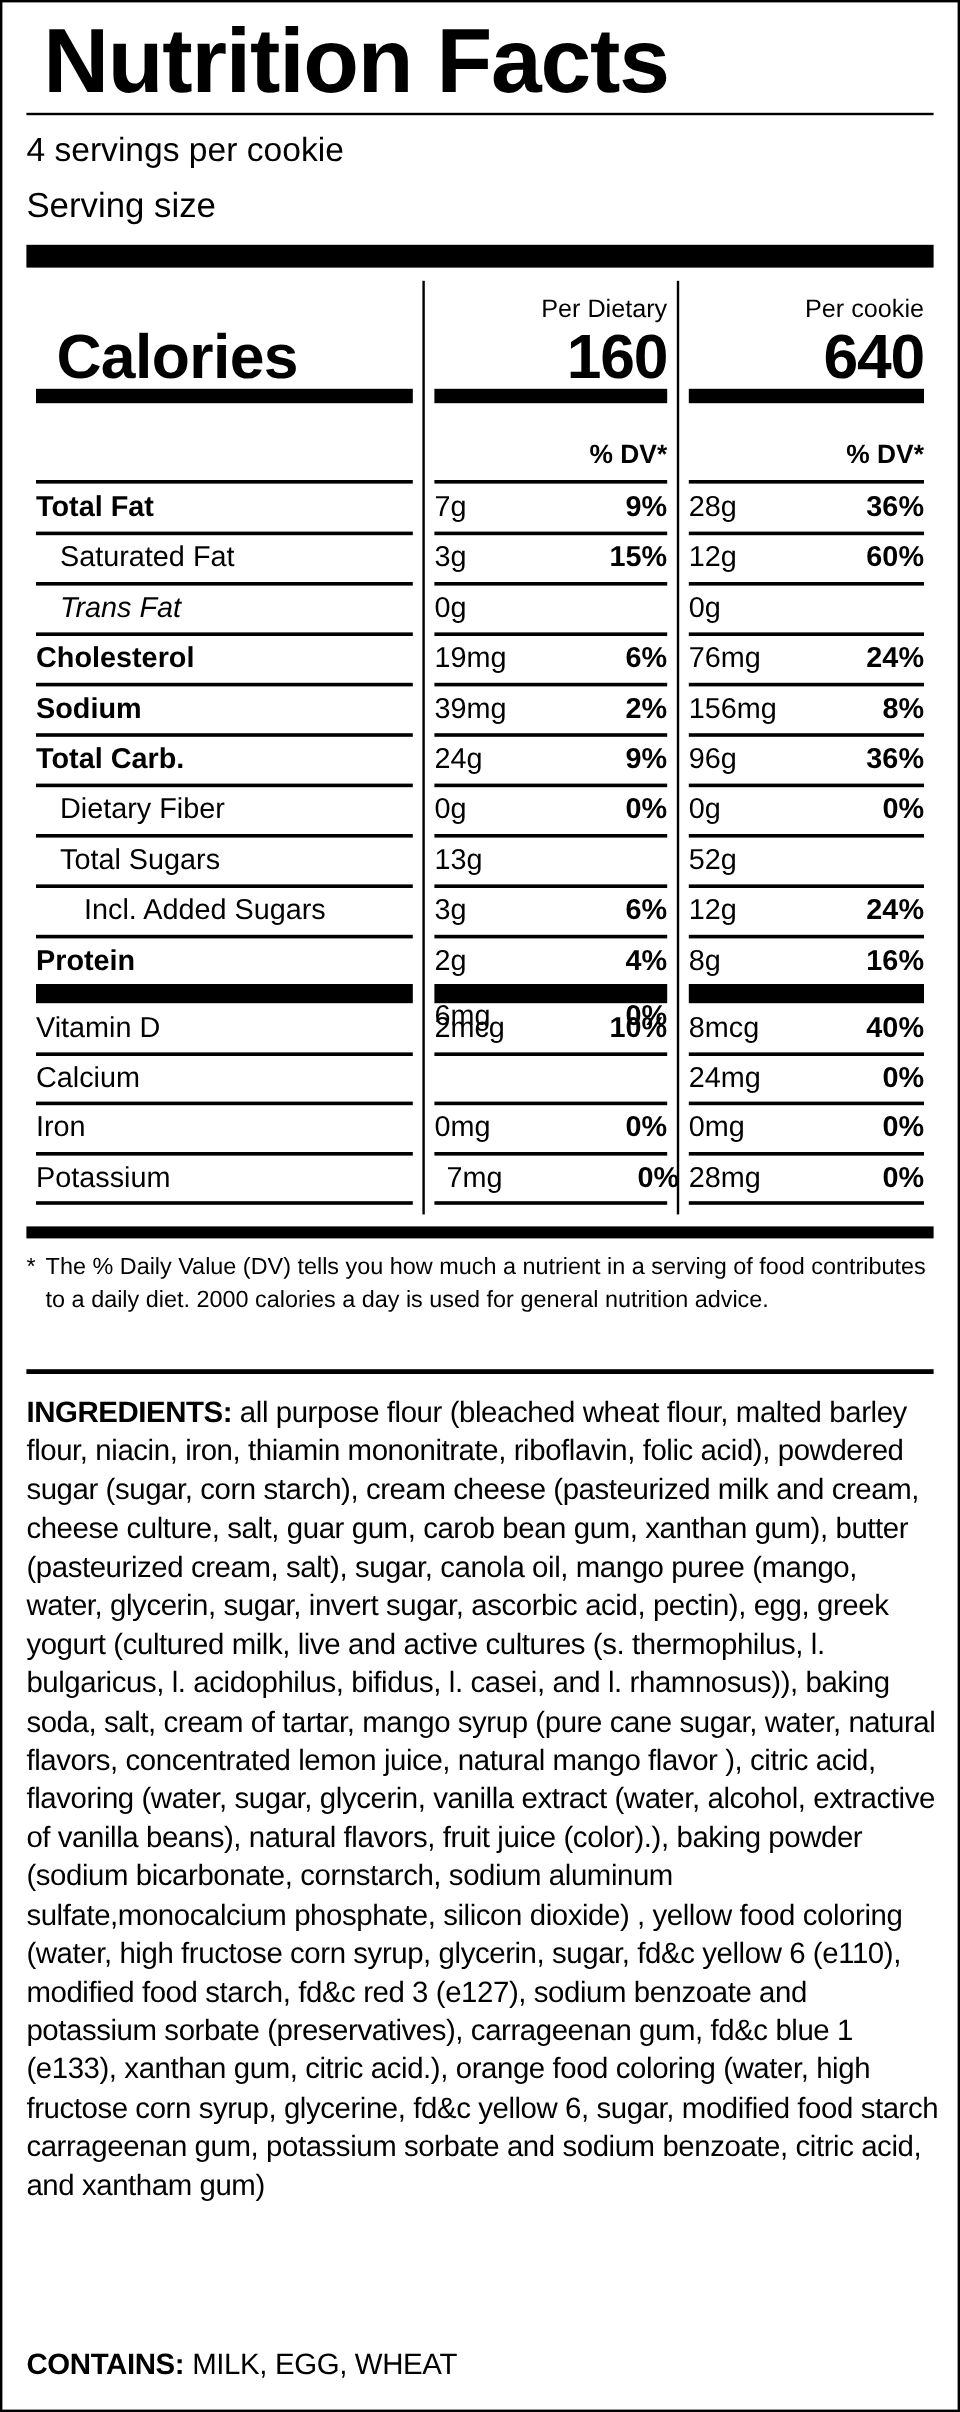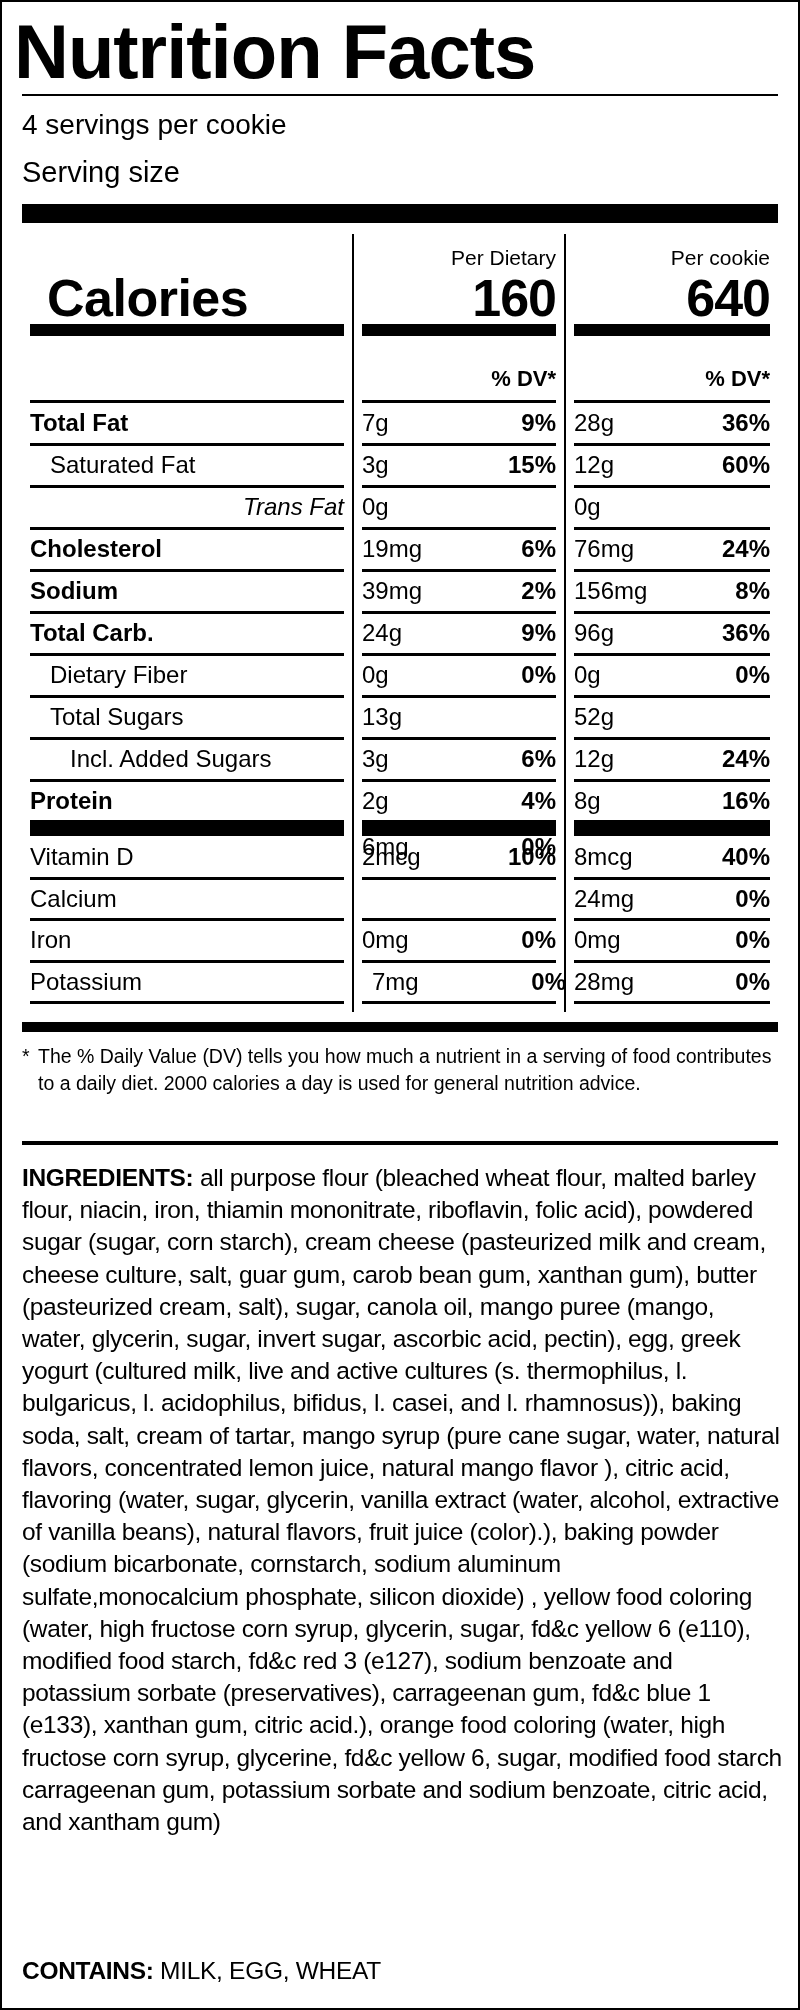--- a/index.html
+++ b/index.html
@@ -1,20 +1,20 @@
 <!DOCTYPE html>
 <html><head>
 <meta charset="utf-8">
 <style>
   html, body { margin: 0; padding: 0; background: #ffffff; }
   body { width: 800px; height: 2010px; position: relative; overflow: hidden;
          font-family: "Liberation Sans", "DejaVu Sans", sans-serif; color: #000; }
   .frame { position: absolute; left: 0; top: 0; width: 796px; height: 2006px; border: 2px solid #000; }
   .abs { position: absolute; }
-  .title { left: 14px; top: 10px; font-size: 76px; font-weight: bold; letter-spacing: -1px; line-height: 84px; white-space: nowrap; }
+  .title { left: 36px; top: 10px; font-size: 76px; font-weight: bold; letter-spacing: -1px; line-height: 84px; white-space: nowrap; }
   .rule-thin { left: 22px; width: 756px; height: 2px; background: #000; }
   .servings { left: 22px; top: 108px; font-size: 28px; line-height: 34px; }
   .serving-size { left: 22px; top: 154px; width: 756px; font-size: 29px; font-weight: normal; line-height: 36px; display: flex; justify-content: space-between; }
   .bar-thick { left: 22px; width: 756px; height: 19px; background: #000; }
   .divider { width: 2px; background: #000; }
   .cal-label { left: 30px; top: 268px; font-size: 52px; font-weight: bold; line-height: 60px; letter-spacing: -0.5px; margin-left: 17px; }
   .cal-bar { height: 12px; background: #000; }
   .per-head { font-size: 21px; line-height: 26px; text-align: right; }
   .cal-num { font-size: 52px; font-weight: bold; text-align: right; line-height: 60px; letter-spacing: -1px; }
   .dv-head { font-size: 22px; font-weight: bold; text-align: right; line-height: 28px; }
@@ -92,21 +92,21 @@
       <span>3g</span>
       <span class="pct">15%</span>
     </div>
     <div class="cell" style="top: 444px; left: 574px; width: 196px;">
       <span>12g</span>
       <span class="pct">60%</span>
     </div>
     <div class="rowline" style="top: 485px; left: 30px; width: 314px;"></div>
     <div class="rowline" style="top: 485px; left: 362px; width: 194px;"></div>
     <div class="rowline" style="top: 485px; left: 574px; width: 196px;"></div>
-    <div class="row indent1 italic" style="top: 486px; left: 30px; width: 314px; justify-content: flex-end;">
+    <div class="row indent1 italic" style="top: 486px; left: 30px; width: 314px;">
       <span class="lbl">Trans Fat</span>
     </div>
     <div class="cell" style="top: 486px; left: 362px; width: 194px;">
       <span>0g</span>
       <span class="pct"></span>
     </div>
     <div class="cell" style="top: 486px; left: 574px; width: 196px;">
       <span>0g</span>
       <span class="pct"></span>
     </div>

